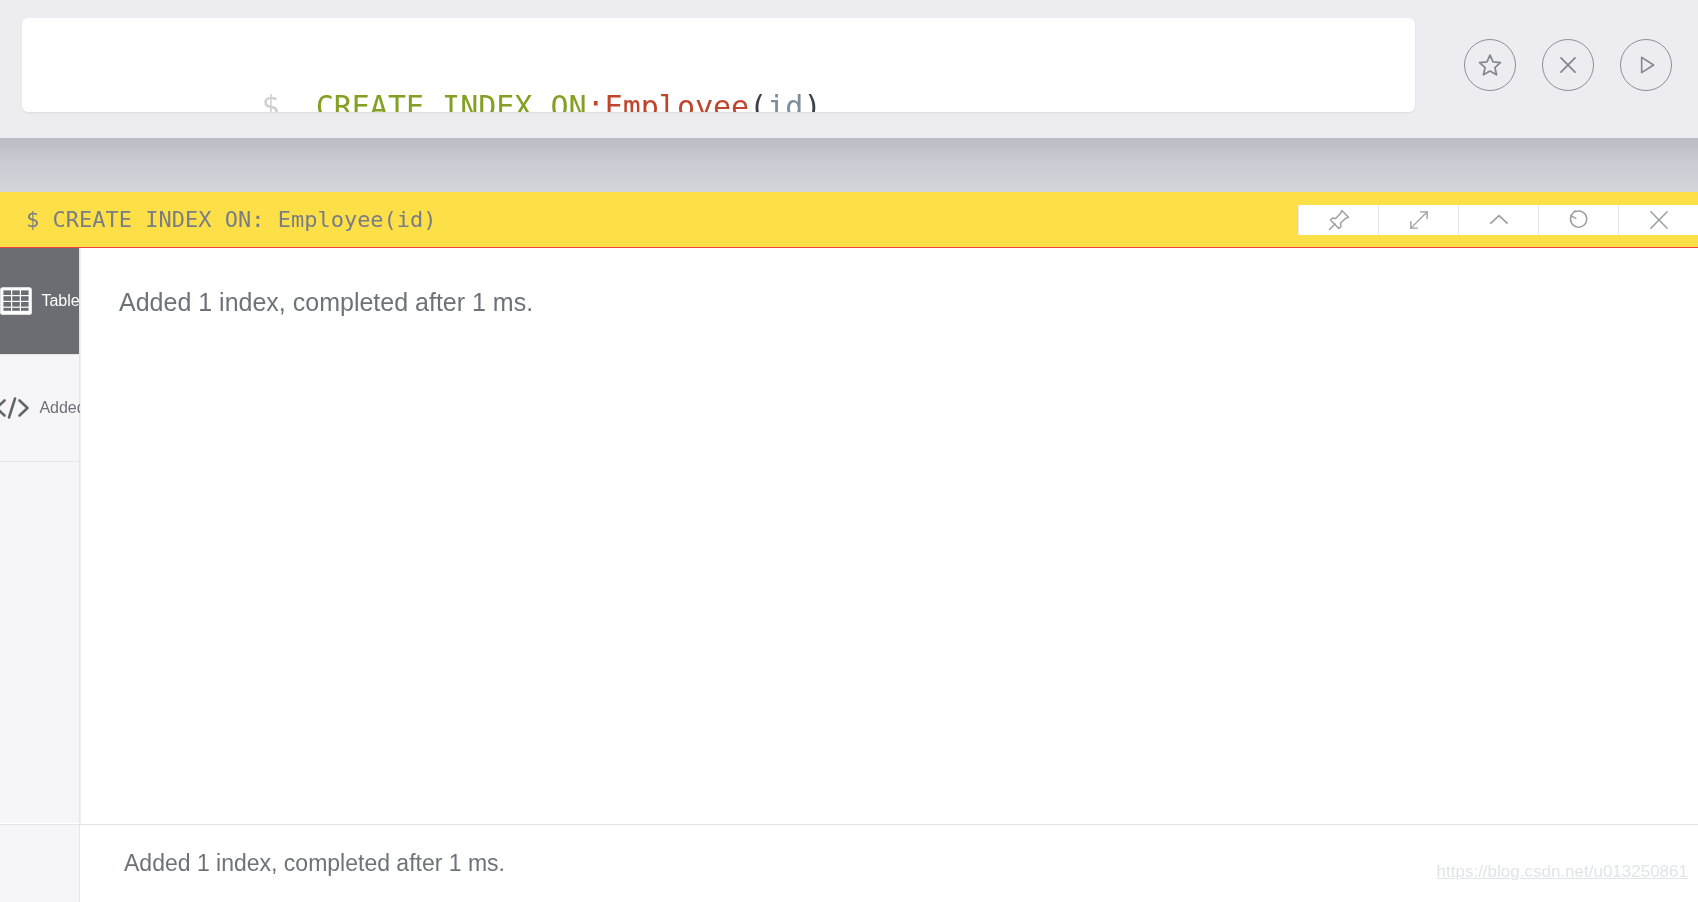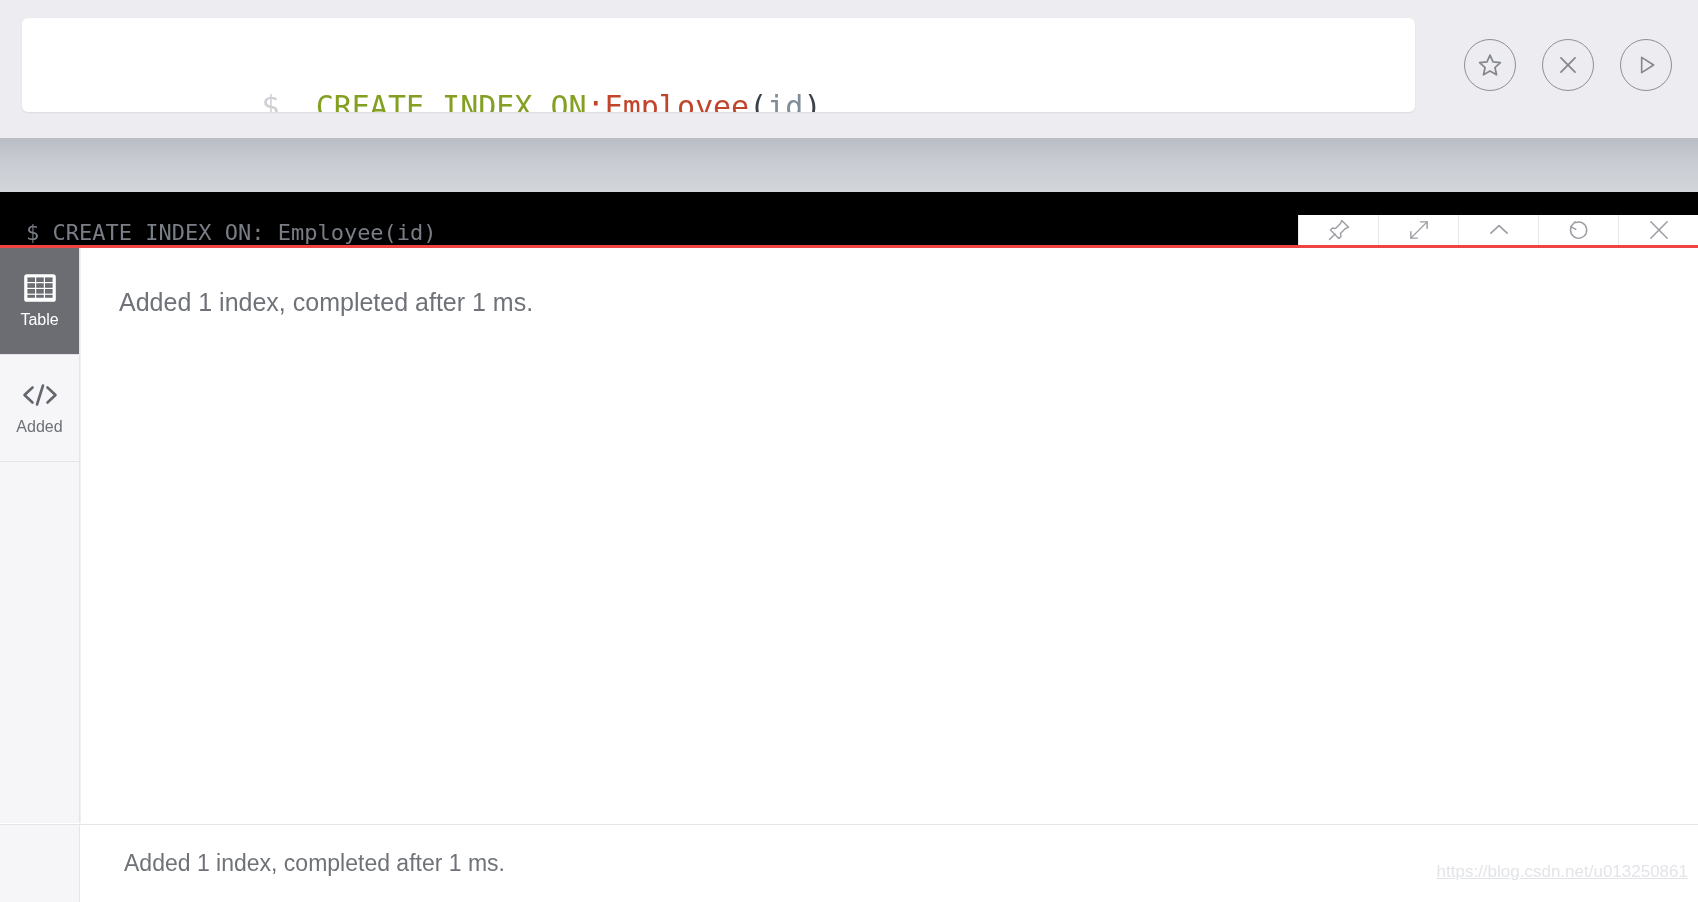--- a/index.html
+++ b/index.html
@@ -59,23 +59,23 @@
     background: linear-gradient(to bottom, #b9bcc3 0%, #c9ccd2 45%, #d2d5da 100%);
   }
 
   
   .frame {
     position: absolute; left: 0; top: 192px; width: 1698px; height: 710px;
     background: #ffffff;
   }
   .frame-header {
     position: relative; height: 56px;
-    border-bottom: 3px solid #ef4444;
-    display: flex; align-items: flex-end;
-    background: #000000;
+    border-bottom: 1px solid #ef4444;
+    display: flex; align-items: center;
+    background: #fde047;
   }
   .frame-title {
     flex: 1 1 auto;
     display: flex; align-items: center;
     padding-left: 26px;
     font-family: "DejaVu Sans Mono", "Liberation Mono", monospace;
     font-size: 22px;
     color: #797d85;
     white-space: pre;
     overflow: hidden;
@@ -98,21 +98,21 @@
   }
 
   
   .sidebar {
     width: 80px; flex: 0 0 80px;
     border-right: 1px solid #e4e5ea;
     background: #f6f6f8;
   }
   .side-item {
     height: 107px;
-    display: flex; flex-direction: column;
+    display: flex; flex-direction: row;
     align-items: center; justify-content: center;
     gap: 8px;
     cursor: pointer;
     border-bottom: 1px solid #e4e5ea;
   }
   .side-item.active { background: #6b6d73; }
   .side-item.active .side-label { color: #ffffff; }
   .side-item .side-label { font-size: 16px; color: #6d7077; }
   .side-item svg { display: block; }
 

